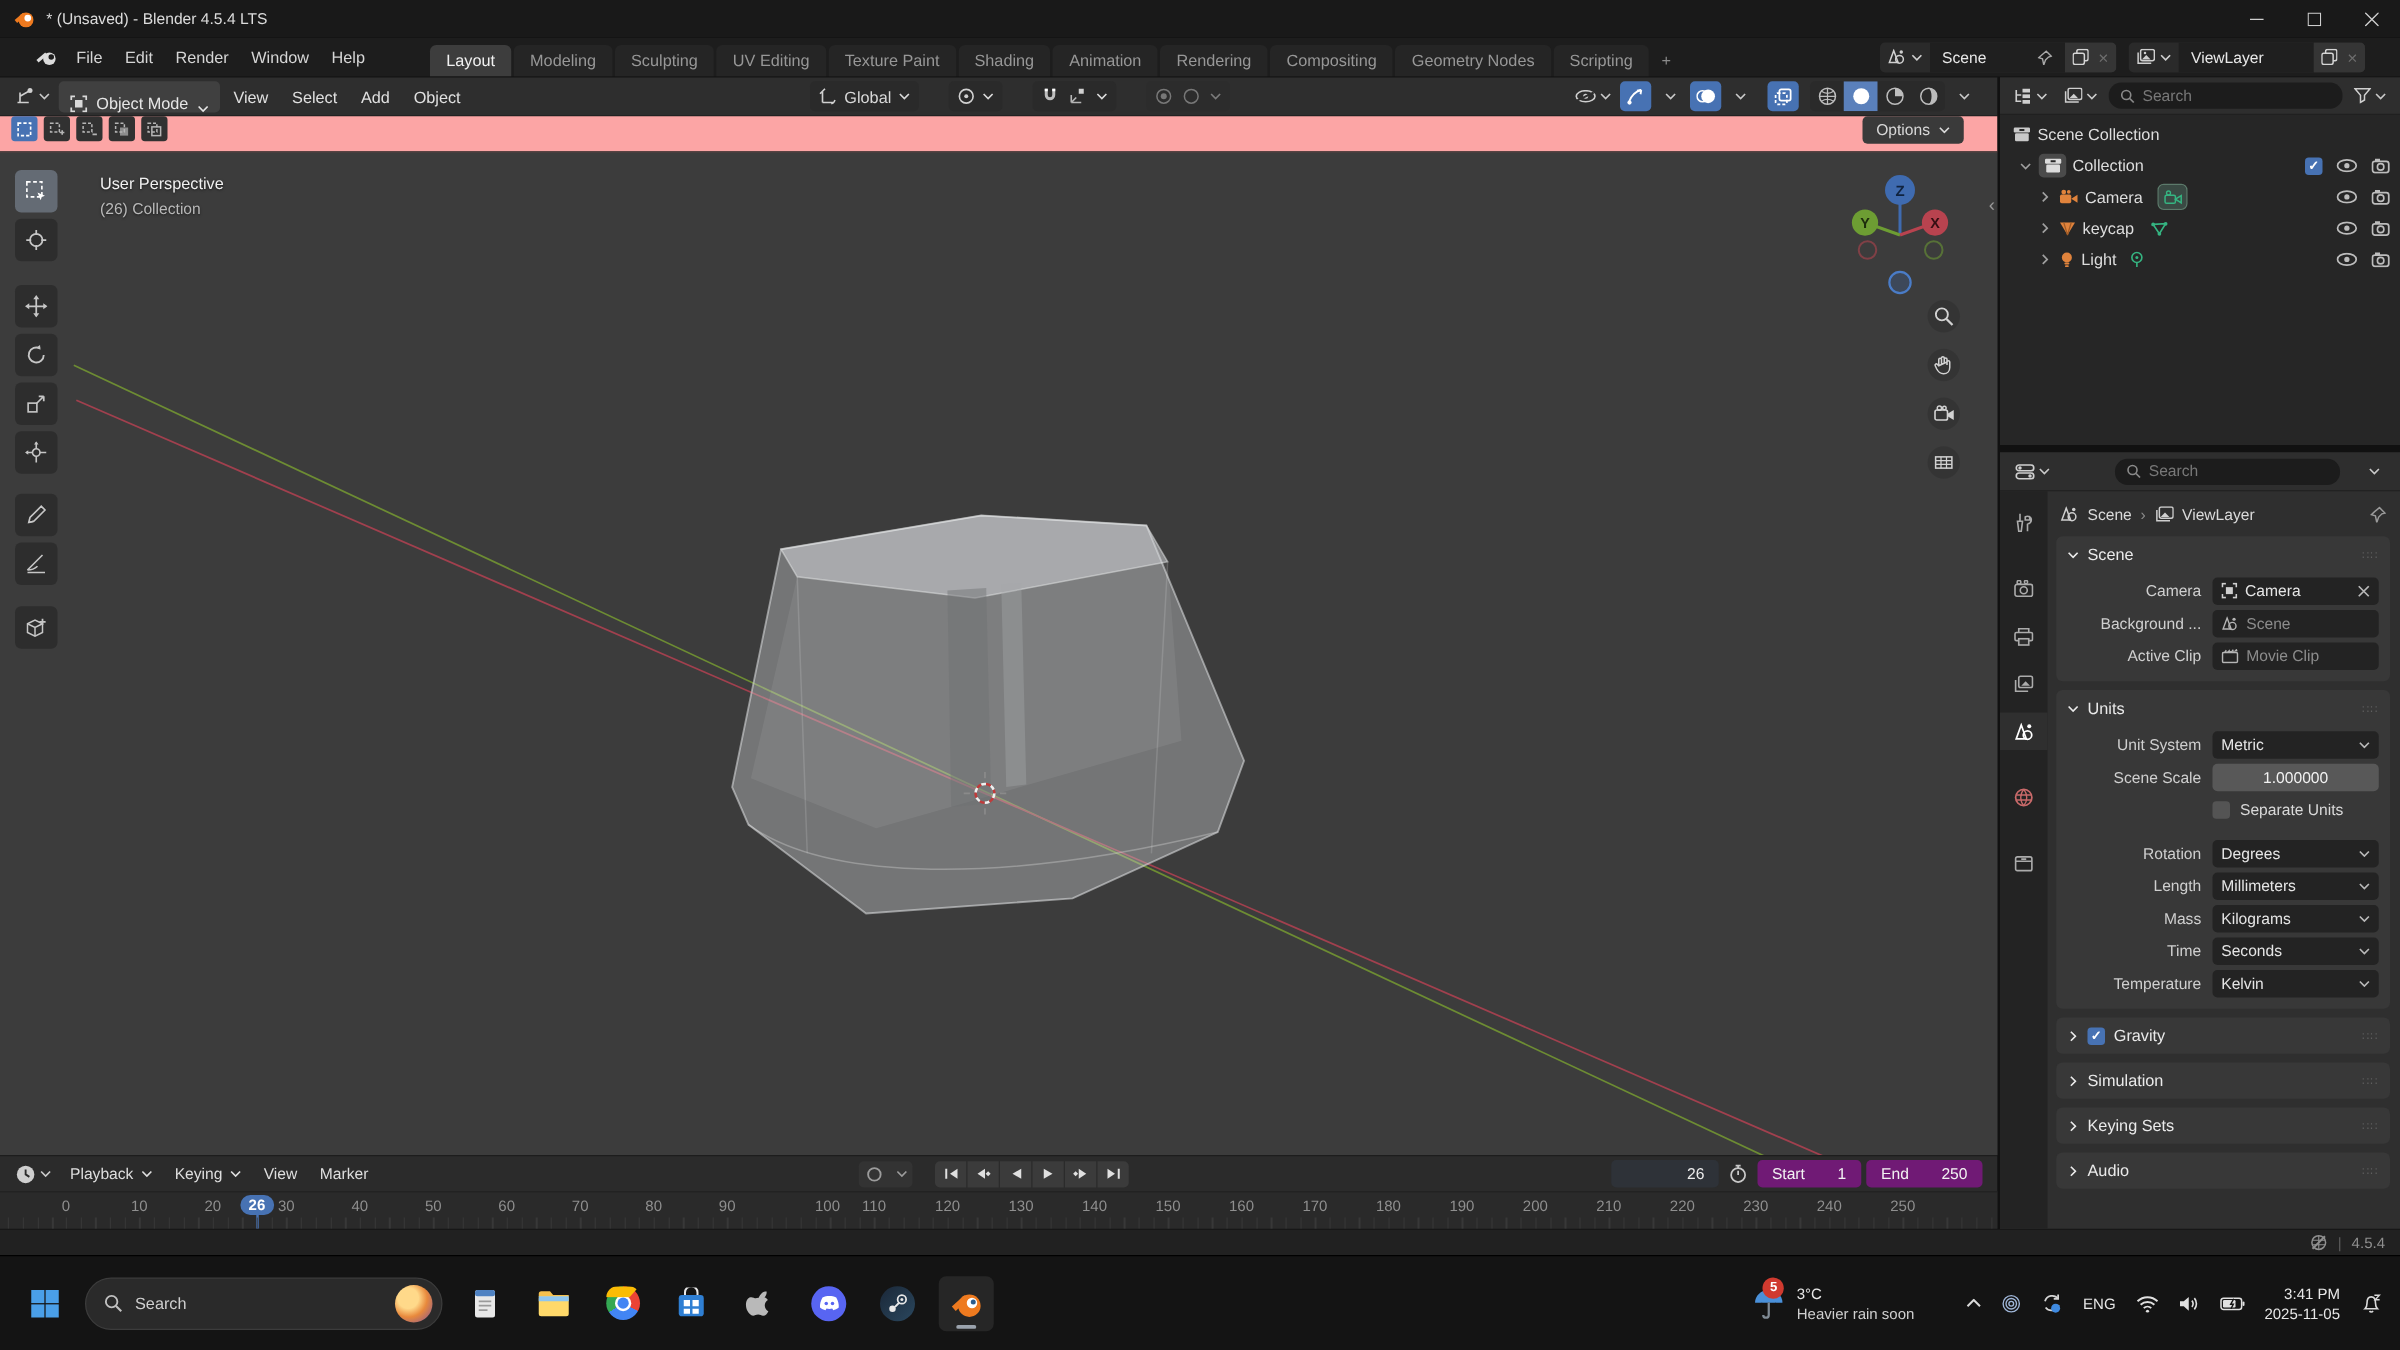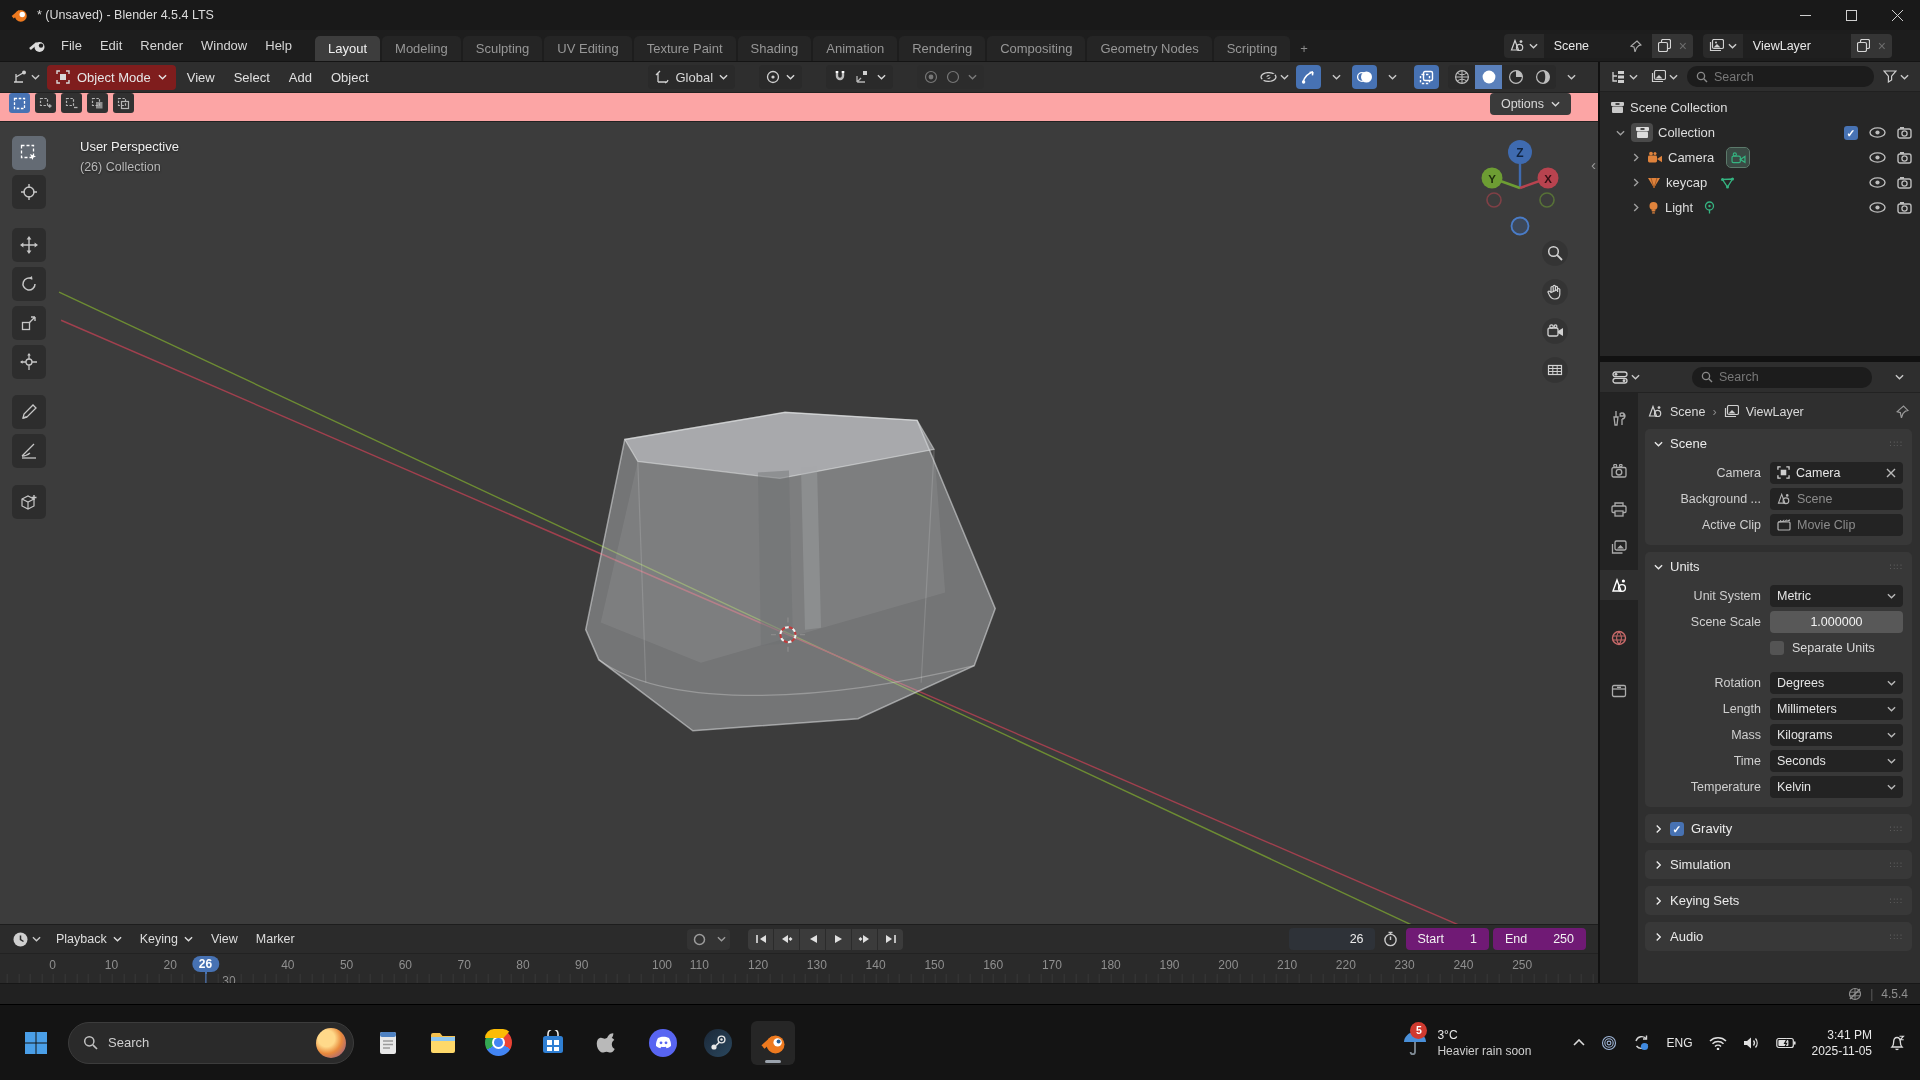--- a/index.html
+++ b/index.html
@@ -11,41 +11,41 @@
 
   
   .titlebar{height:30px;background:#191919;display:flex;align-items:center;padding-left:10px;gap:9px}
   .title-text{font-size:12.5px;color:#dcdcdc}
   .win-controls{margin-left:auto;display:flex;height:100%}
   .winbtn{width:46px;display:flex;align-items:center;justify-content:center;color:#cfcfcf}
 
   
   .topbar{height:32px;background:#1d1d1d;display:flex;align-items:center;padding:0 24px;border-bottom:1px solid #141414}
   .menu-item{padding:0 9px;height:24px;display:flex;align-items:center;font-size:13px;color:#d6d6d6;border-radius:4px}
-  .tabs{display:flex;align-items:flex-end;height:100%;margin-left:14px;gap:2px}
+  .tabs{display:flex;align-items:flex-end;height:100%;margin-left:43px;gap:2px}
   .tab{padding:0 13px;height:25px;display:flex;align-items:center;font-size:13px;color:#979797;background:#252525;border-radius:5px 5px 0 0}
   .tab.active{background:#3d3d3d;color:#f1f1f1}
   .tab.newtab{background:transparent;color:#8b8b8b;padding:0 8px}
   .id-widget{display:flex;align-items:center;height:24px;background:#2a2a2a;border-radius:4px;overflow:hidden;font-size:12.5px}
   .id-seg{display:flex;align-items:center;height:100%;padding:0 6px;gap:4px;color:#cfcfcf}
   .id-name{background:#1f1f1f;height:100%;display:flex;align-items:center;padding:0 10px;gap:10px;color:#e8e8e8;min-width:108px}
   .id-tools{background:#353535;height:100%;display:flex;align-items:center;padding:0 6px;gap:8px;color:#bdbdbd}
   .dimx{color:#6d6d6d;font-size:14px}
 
   
   .main{display:flex;height:921px;background:#161616}
   .left{flex:1;display:flex;flex-direction:column;min-width:0}
   .right{width:322px;flex:none;display:flex;flex-direction:column;border-left:2px solid #111}
 
   
   .vheader{height:31px;background:#2e2e2e;display:flex;align-items:center;padding:0 8px;gap:3px;border-bottom:1px solid #222}
   .hmenu{padding:0 8px;font-size:13px;color:#e0e0e0}
   .hbtn{height:24px;min-width:25px;padding:0 4px;border-radius:4px;display:flex;align-items:center;justify-content:center;gap:3px;color:#c9c9c9}
   .hbtn.blue{background:#4772b3;color:#fff}
-  .mode-btn{display:flex;align-items:center;gap:7px;background:#7f1d1d;border-radius:4px;height:25px;padding:0 9px;color:#e6e6e6}
+  .mode-btn{display:flex;align-items:flex-end;gap:7px;background:#404040;border-radius:4px;height:25px;padding:0 9px;color:#e6e6e6}
   .vh-center{display:flex;align-items:center;gap:24px;margin:0 auto}
   .pill{display:flex;align-items:center;background:#2a2a2a;border-radius:4px;height:24px;padding:0 7px;gap:6px;color:#d9d9d9}
   .shade-group{display:flex;background:#2a2a2a;border-radius:4px;overflow:hidden;height:24px}
   .shade{width:27px;display:flex;align-items:center;justify-content:center;color:#bdbdbd}
   .shade.active{background:#5a80bb;color:#fff}
   .dimmed{opacity:.45}
 
   
   .vsettings{height:29px;background:#fca5a5;display:flex;align-items:flex-start;padding:0 9px;border-bottom:1px solid #222}
   .selmode{display:flex;gap:5px}
@@ -710,21 +710,21 @@
           <span class="lab">End</span>
           <span>250</span>
         </div>
     </div>
 
     <div class="tlruler">
       <div style="position:absolute;inset:0">
           <span class="rlabel" style="left: 52.7px;">0</span>
           <span class="rlabel" style="left: 111.48px;">10</span>
           <span class="rlabel" style="left: 170.26px;">20</span>
-          <span class="rlabel" style="left: 229.04px; margin-top: 16px;">30</span>
+          <span class="rlabel" style="left: 229.04px;">30</span>
           <span class="rlabel" style="left: 287.82px;">40</span>
           <span class="rlabel" style="left: 346.6px;">50</span>
           <span class="rlabel" style="left: 405.38px;">60</span>
           <span class="rlabel" style="left: 464.16px;">70</span>
           <span class="rlabel" style="left: 522.94px;">80</span>
           <span class="rlabel" style="left: 581.72px;">90</span>
           <span class="rlabel" style="left: 662px;">100</span>
           <span class="rlabel" style="left: 699.28px;">110</span>
           <span class="rlabel" style="left: 758.06px;">120</span>
           <span class="rlabel" style="left: 816.84px;">130</span>

